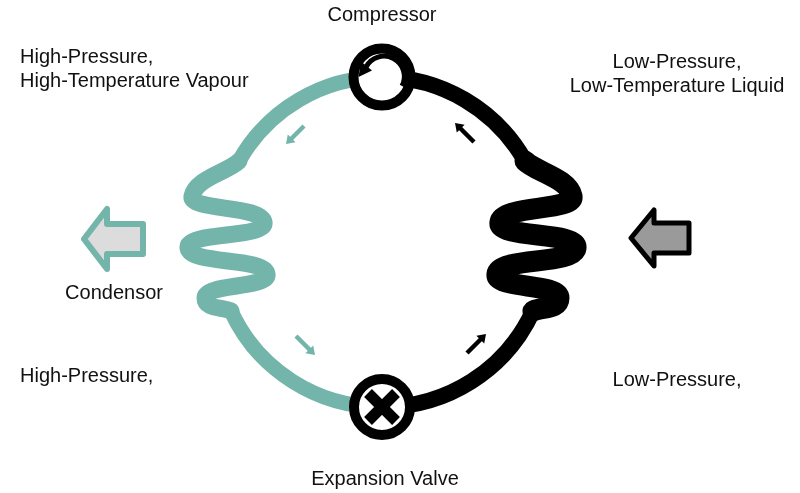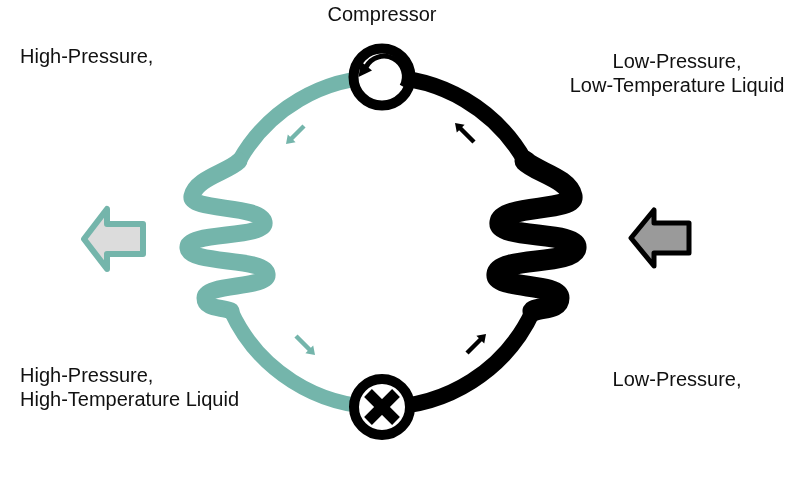--- a/index.html
+++ b/index.html
@@ -82,32 +82,34 @@
         <line x1="396" y1="393" x2="368" y2="421" stroke-width="11" stroke="#000000"></line>
       </g>
     </g>
 
     <polygon points="84,239 107,209 107,224 143,224 143,254 107,254 107,269" stroke-width="6" stroke-linejoin="round" fill="#dcdcdc" stroke="#74b5ab"></polygon>
 
     <polygon points="631,238 654,210 654,223 689,223 689,253 654,253 654,266" stroke-width="5" stroke-linejoin="round" fill="#9a9a9a" stroke="#000000"></polygon>
   </svg>
 
   <div class="lbl center" style="left:282px; top:2px;  width:200px;">Compressor</div>
+  <div class="lbl center" style="left:285px; top:466px; width:200px;">Expansion Valve</div>
+  <div class="lbl center" style="left:39px;  top:280px; width:150px;">Condensor</div>
 
   <div class="lbl right" style="left:20px; top:44px; width:232px;">
     <div>High-Pressure,</div>
+    <div>High-Temperature Vapour</div>
   </div>
 
   <div class="lbl left" style="left:557px; top:49px; width:240px;">
     <div>Low-Pressure,</div>
     <div>Low-Temperature Liquid</div>
   </div>
 
   <div class="lbl right" style="left:20px; top:363px; width:222px;">
     <div>High-Pressure,</div>
-    <div>High-Temperature Liquid</div>
   </div>
 
   <div class="lbl left" style="left:557px; top:367px; width:240px;">
     <div>Low-Pressure,</div>
   </div>
 
 </div>
 
 </body></html>

